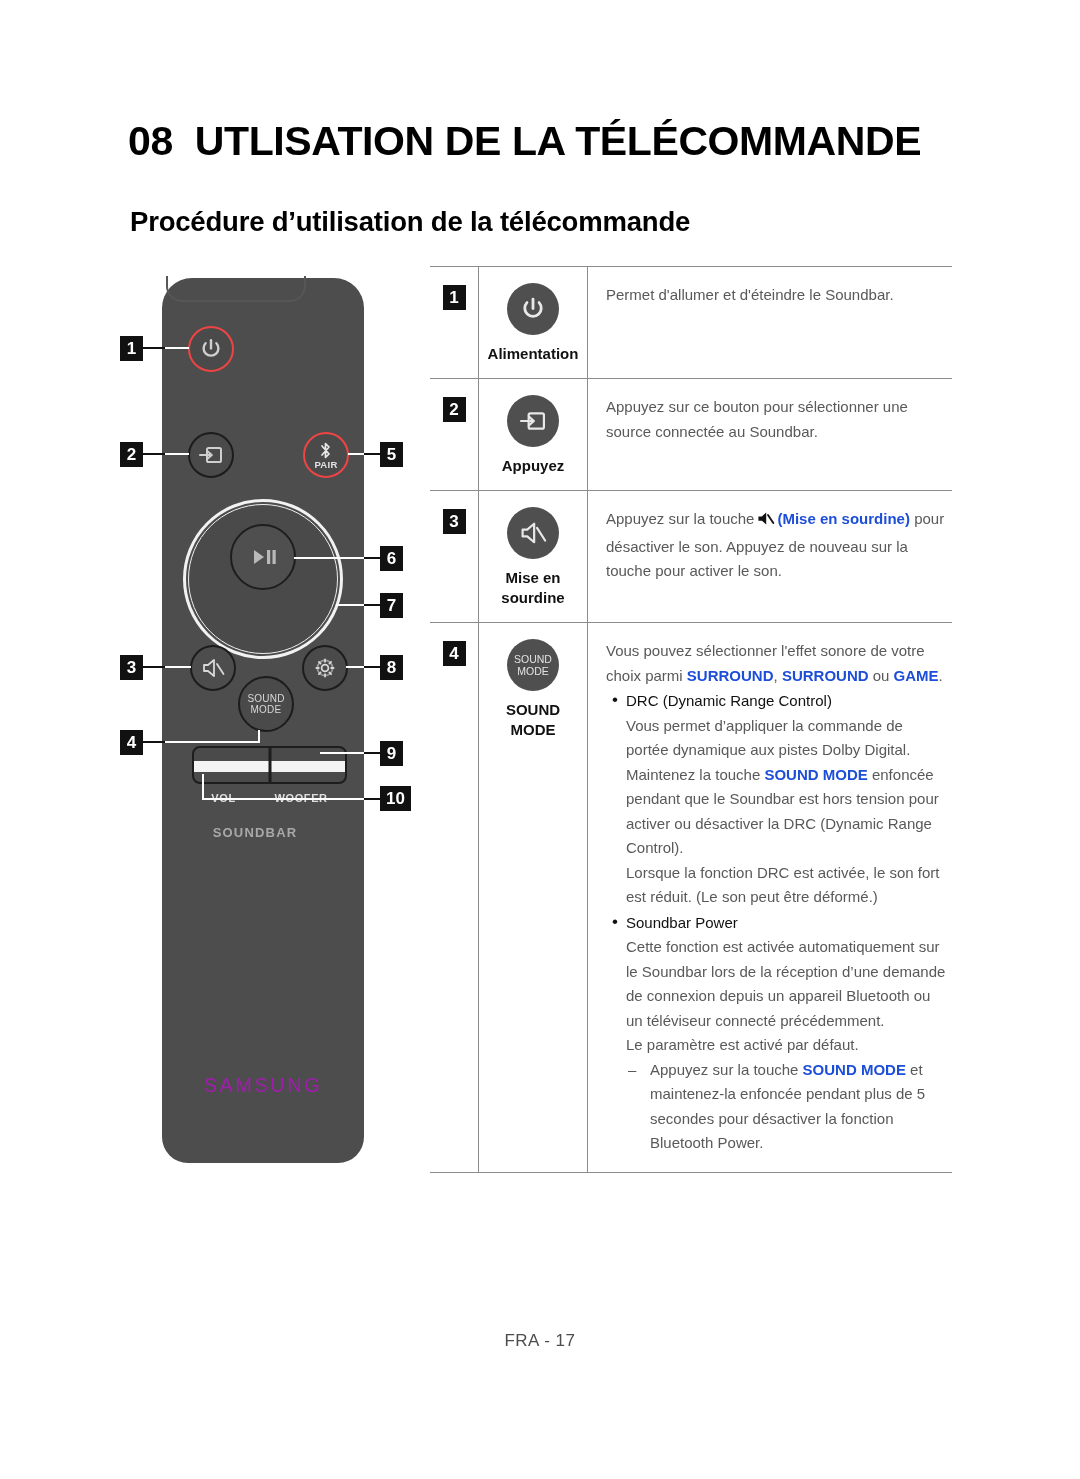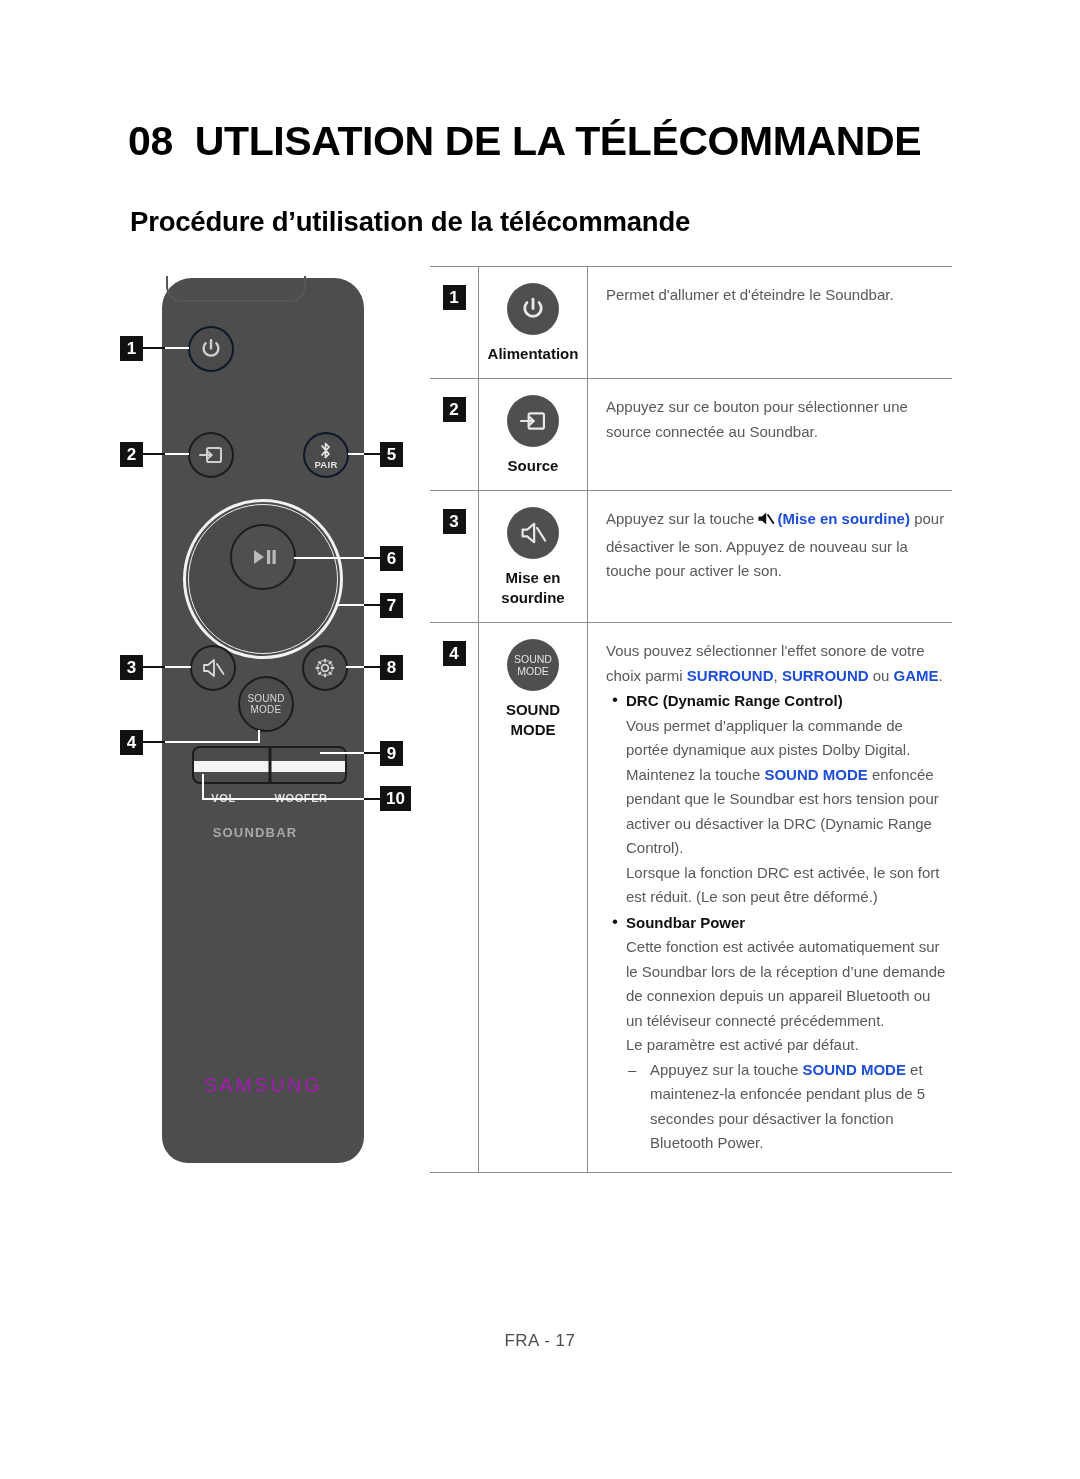--- a/index.html
+++ b/index.html
@@ -60,21 +60,21 @@
     border-top: none;
     border-radius: 0 0 16px 16px;
     background: transparent;
   }
 
   
   .rbtn {
     position: absolute;
     border-radius: 50%;
     background: #4a4a4a;
-    border: 2px solid #0f172a;
+    border: 2px solid #ef4444;
     display: flex;
     align-items: center;
     justify-content: center;
     color: #cfcfcf;
   }
   .rbtn.no-ring { border-color: transparent; }
 
   #r-power { left: 78px; top: 64px; width: 46px; height: 46px; }
   #r-source { left: 78px; top: 170px; width: 46px; height: 46px; border-color:#1c1c1c; }
   #r-pair   { left: 193px; top: 170px; width: 46px; height: 46px; }
@@ -226,21 +226,21 @@
     line-height: 20px;
   }
 
   .desc-b { font-weight: bold; color: #1d4ed8; }
   ul.bullets { margin: 0; padding: 0; list-style: none; }
   ul.bullets > li { position: relative; padding-left: 20px; margin-top: 1px; }
   ul.bullets > li::before {
     content: "•"; position: absolute; left: 6px; top: -1px;
     color: #111111; font-size: 17px;
   }
-  .li-head { font-weight: bold; color: #111111; display: block; }
+  .li-head { font-weight: normal; color: #111111; display: block; }
   .li-body { display: block; }
   .dash-item { position: relative; padding-left: 24px; }
   .dash-item::before {
     content: "–"; position: absolute; left: 2px; top: 0; color: #595959;
   }
   .inline-mute { display: inline-block; vertical-align: -3px; margin: 0 2px; }
 
   
   .footer {
     position: absolute;
@@ -403,21 +403,21 @@
       <span class="badge">2</span>
     </div>
     <div class="c-icon">
       <div class="icon-circle">
         <svg width="30" height="24" viewBox="0 0 26 22">
           <rect x="9" y="4" width="14" height="14" rx="1.6" stroke="#e8e8e8" stroke-width="2" fill="none"></rect>
           <path d="M2 11 H13" stroke="#e8e8e8" stroke-width="2" stroke-linecap="round"></path>
           <path d="M9.5 7.2 L13.8 11 L9.5 14.8" stroke="#e8e8e8" stroke-width="2" fill="none" stroke-linejoin="round" stroke-linecap="round"></path>
         </svg>
       </div>
-      <div class="icon-caption">Source</div>
+      <div class="icon-caption">Appuyez</div>
     </div>
     <div class="c-desc">
       <span>Appuyez sur ce bouton pour sélectionner une</span>
       <span>source connectée au Soundbar.</span>
     </div>
   </div>
 
   <div class="trow">
     <div class="c-num">
       <span class="badge">3</span>

